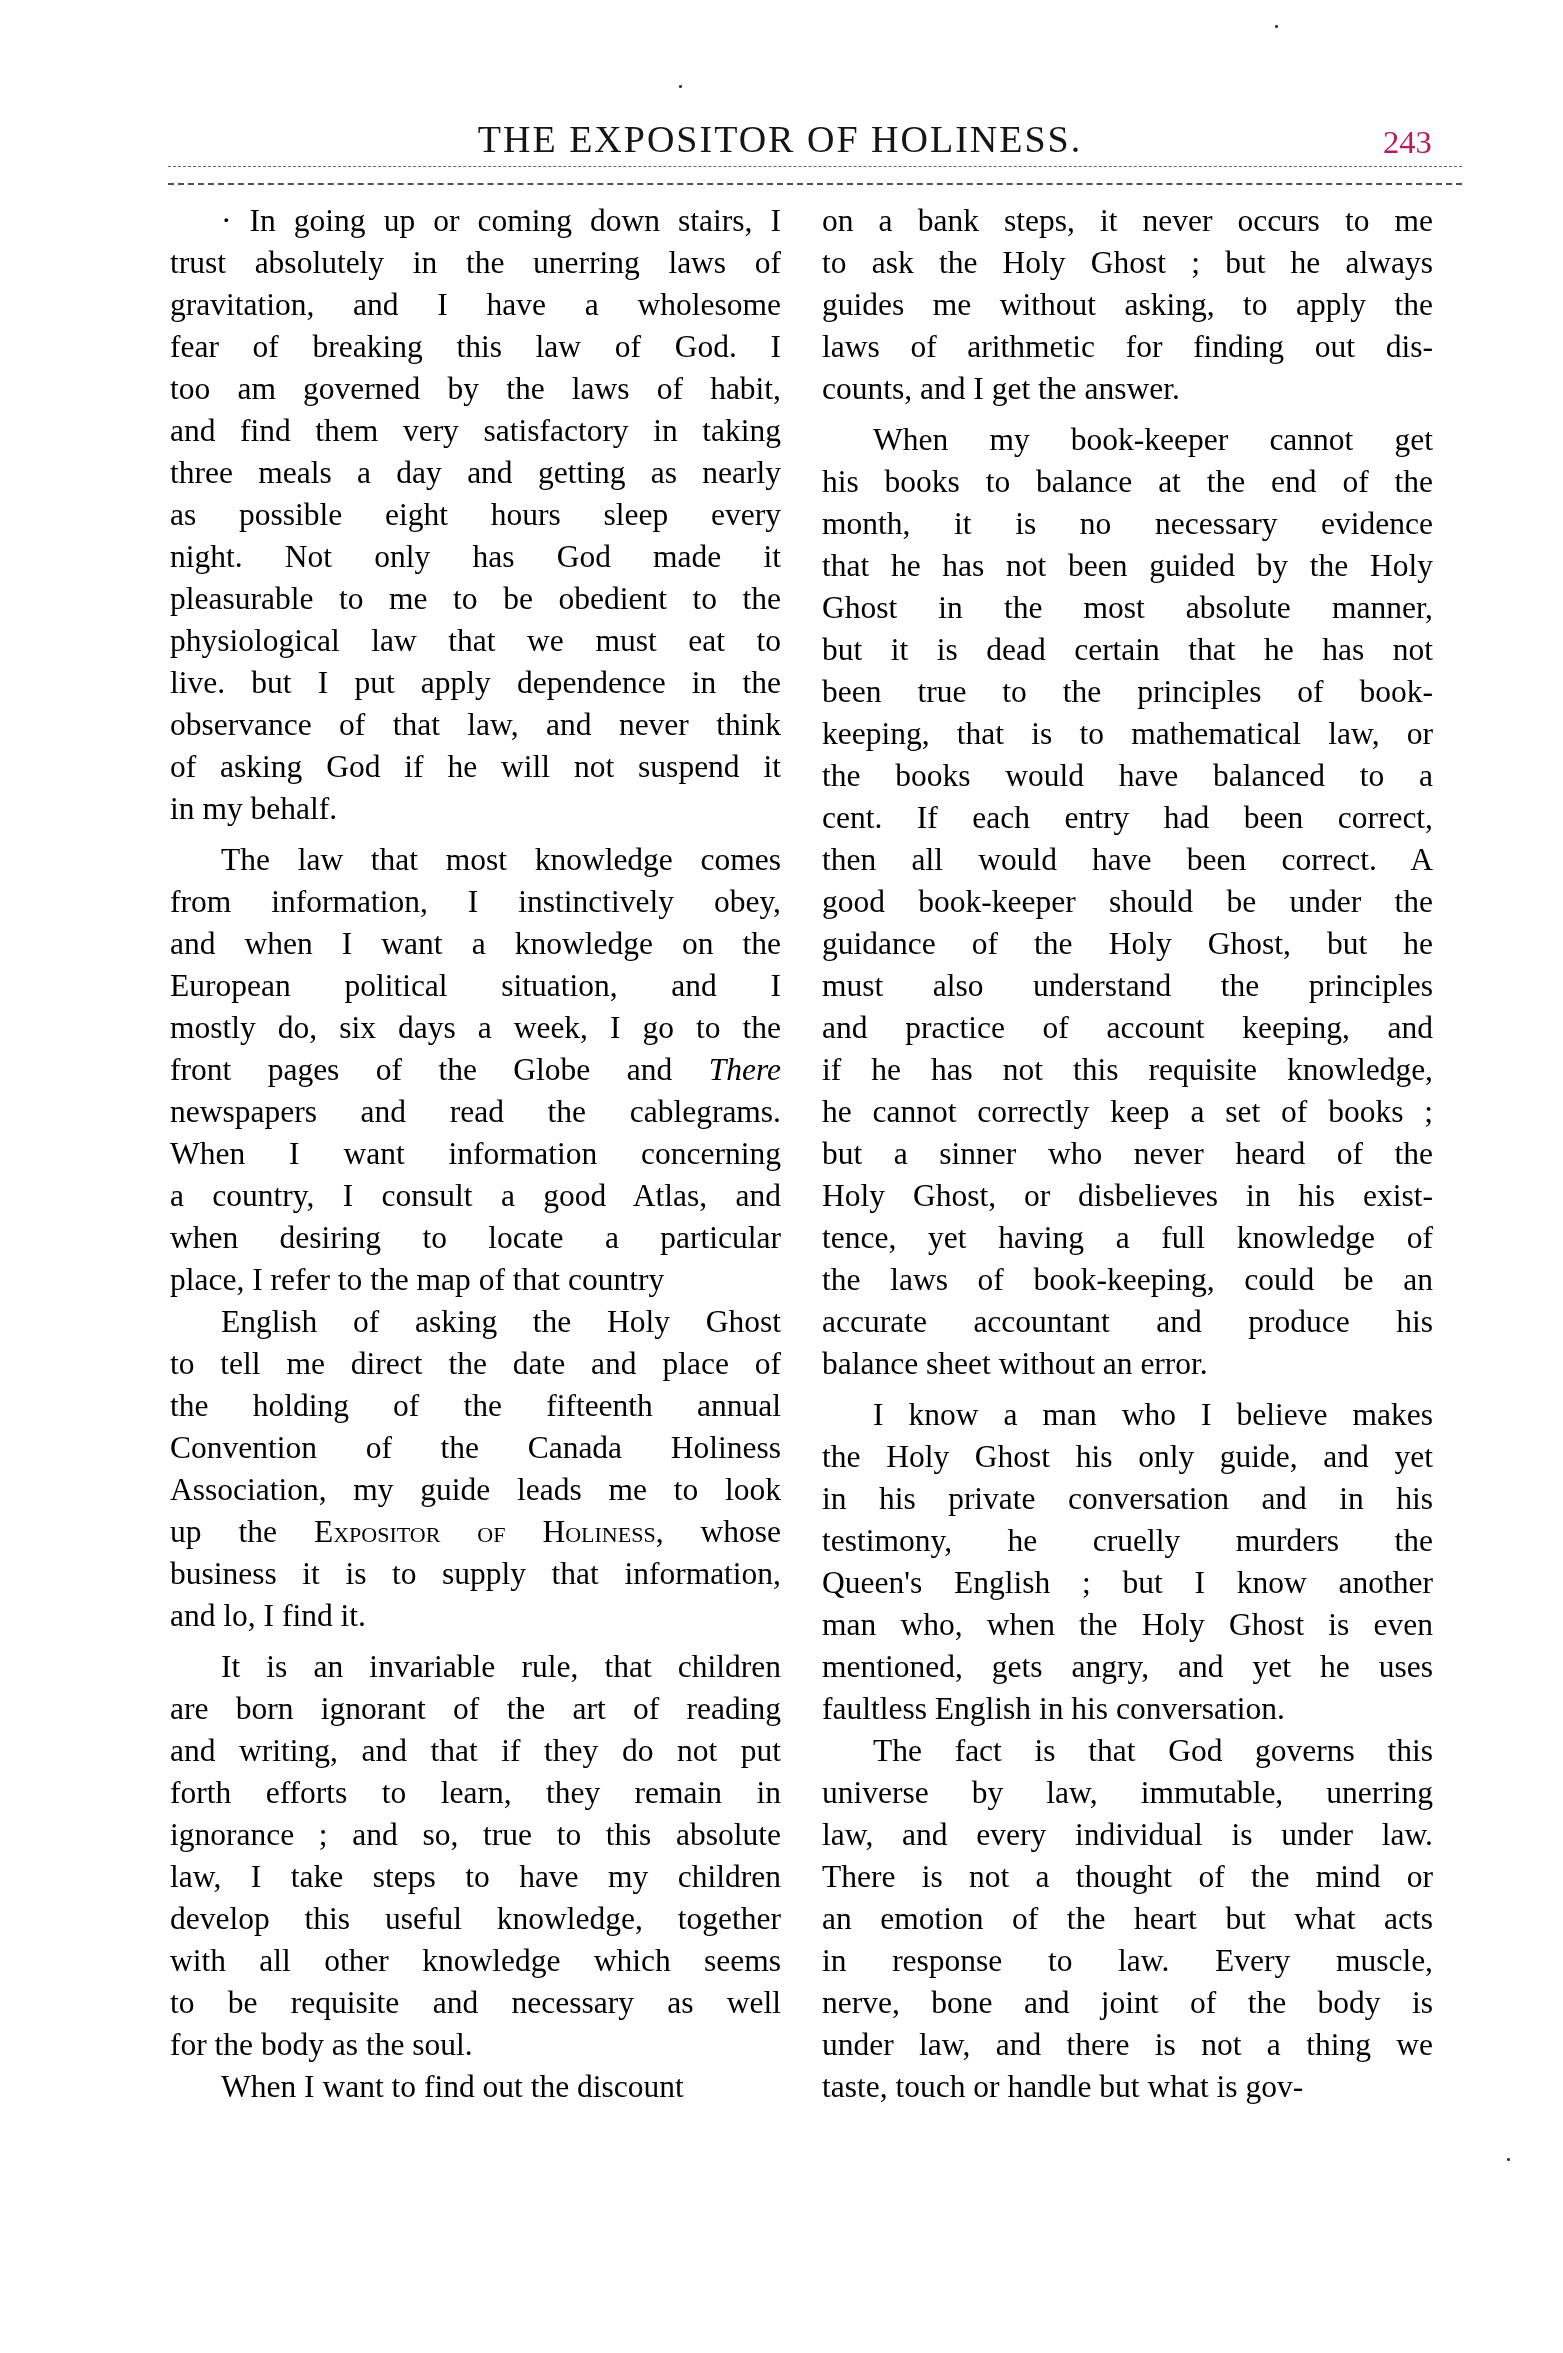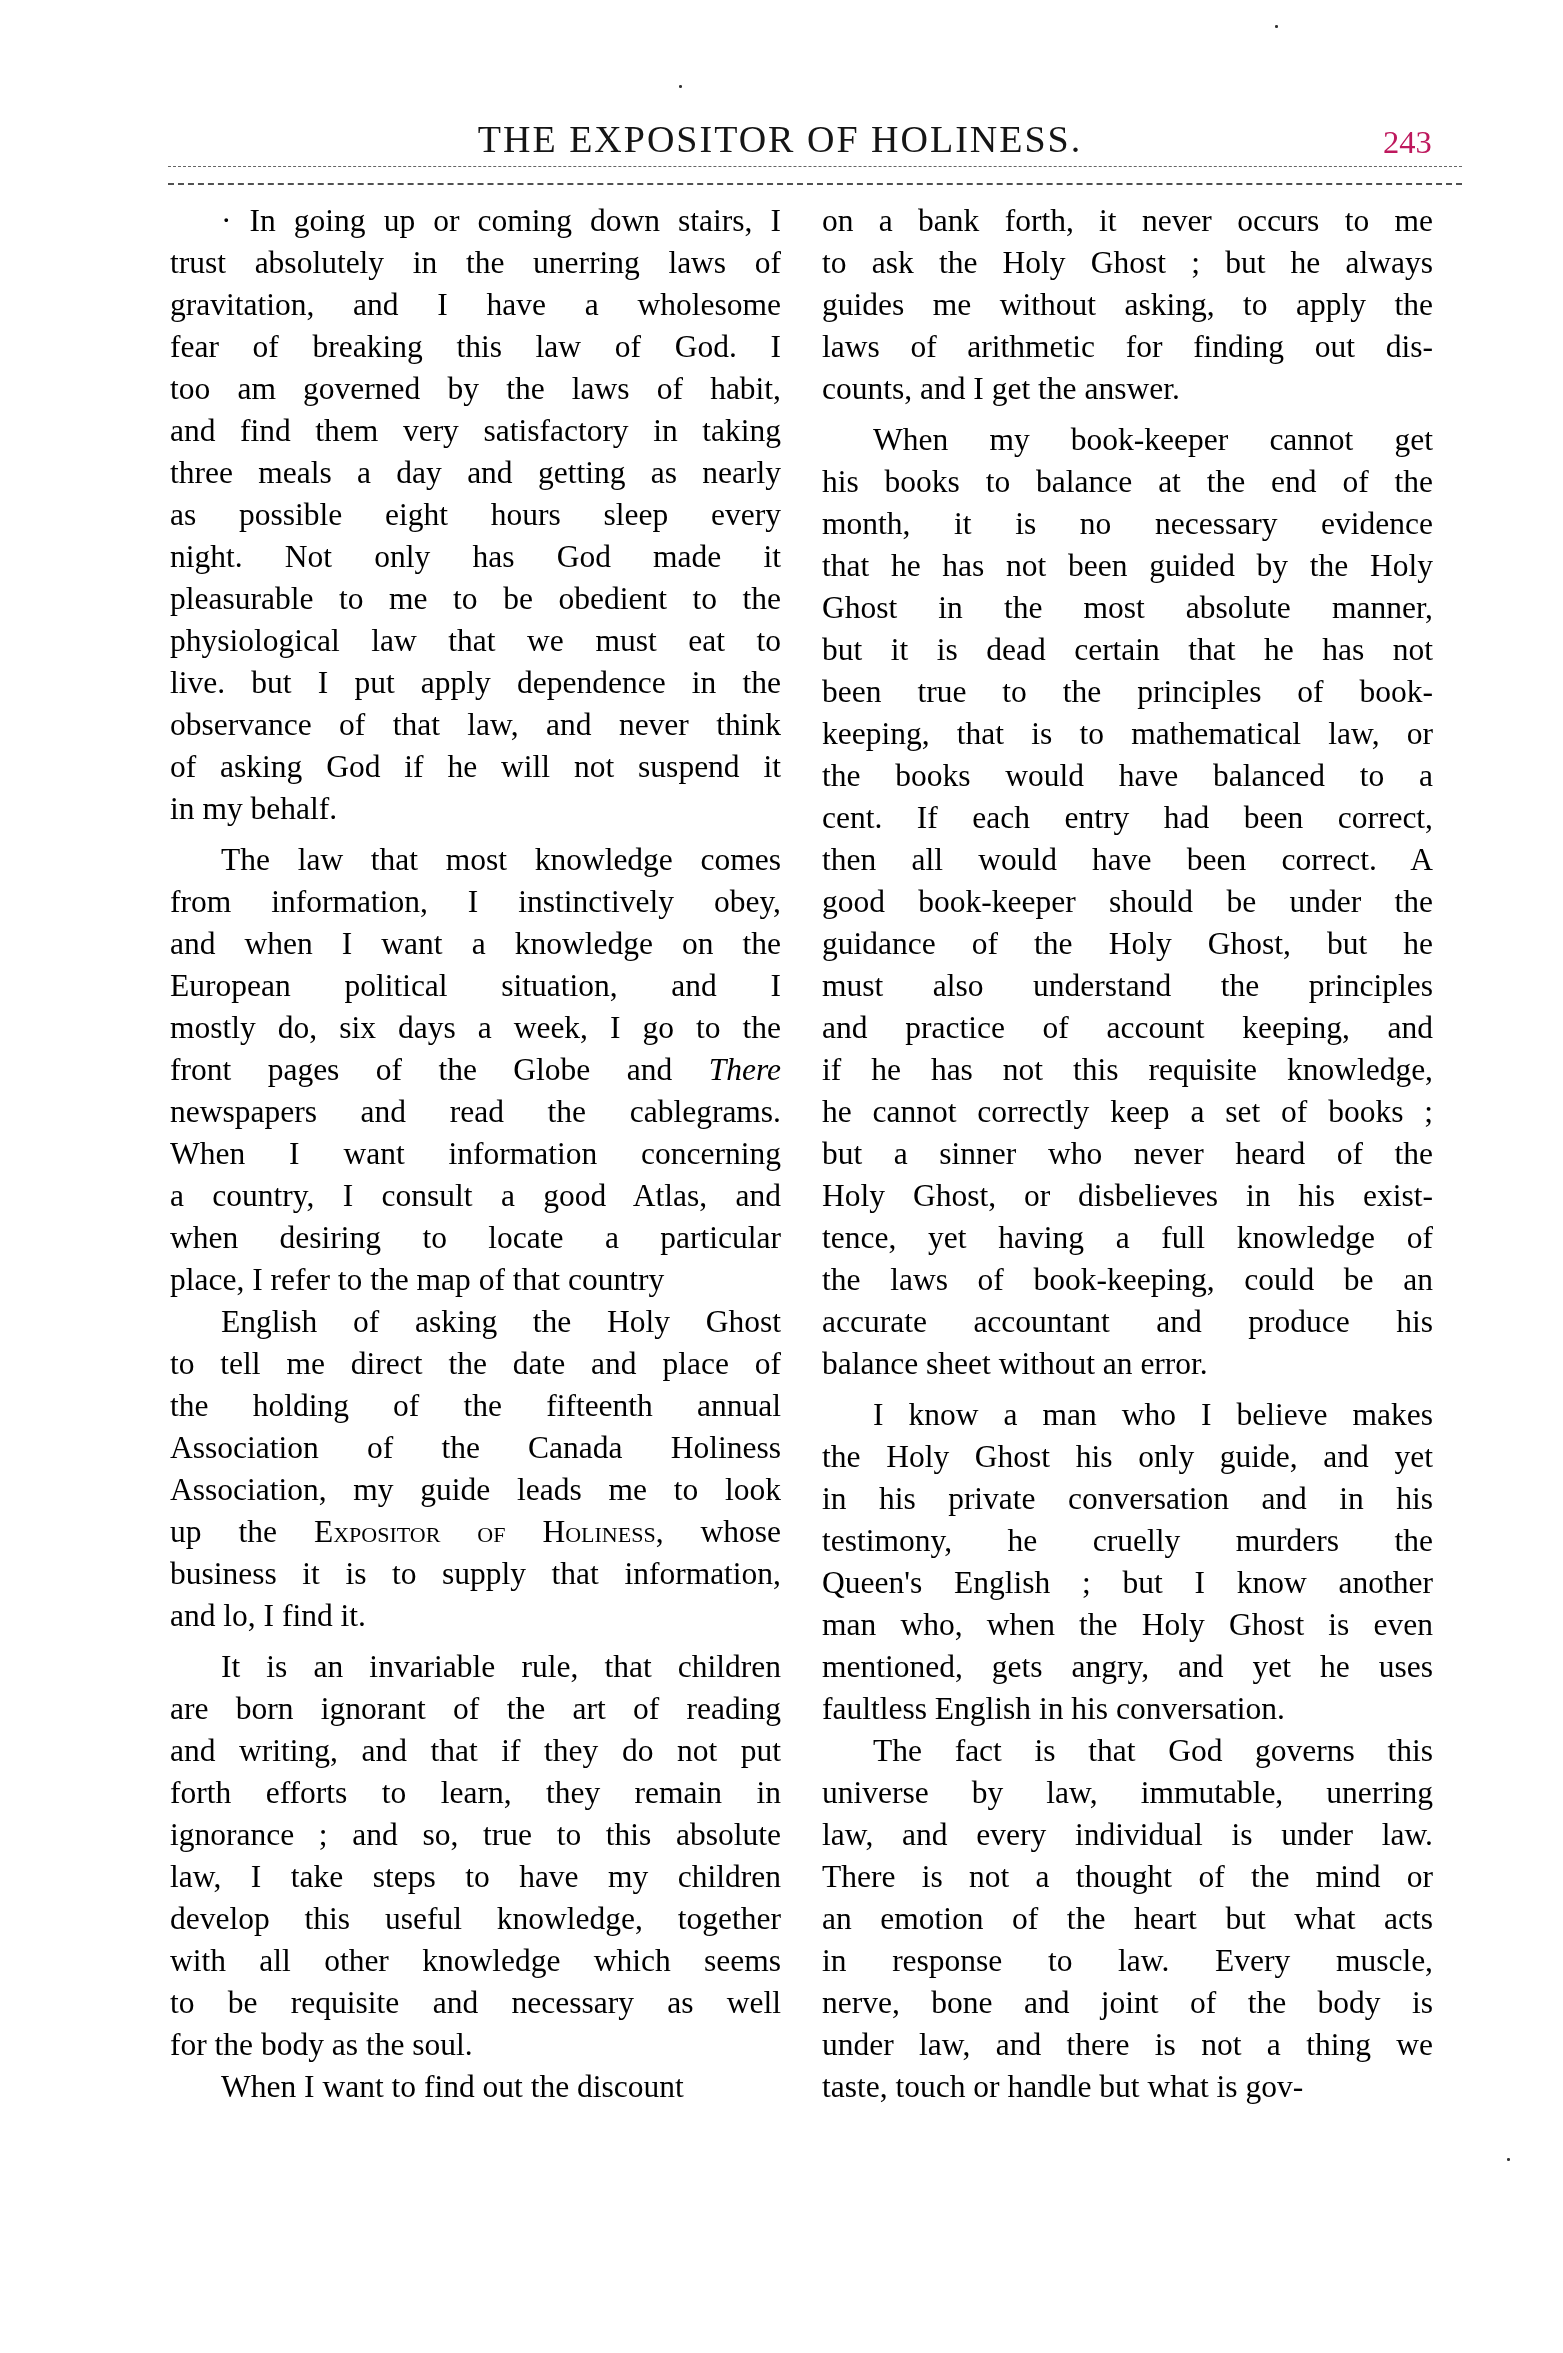--- a/index.html
+++ b/index.html
@@ -75,21 +75,21 @@
         <span class="line">newspapers and read the cablegrams.</span>
         <span class="line">When I want information concerning</span>
         <span class="line">a country, I consult a good Atlas, and</span>
         <span class="line">when desiring to locate a particular</span>
         <span class="line last">place, I refer to the map of that country</span>
       </div>
       <div>
         <span class="line indent">English of asking the Holy Ghost</span>
         <span class="line">to tell me direct the date and place of</span>
         <span class="line">the holding of the fifteenth annual</span>
-        <span class="line">Association of the Canada Holiness</span>
+        <span class="line">Convention of the Canada Holiness</span>
         <span class="line">Association, my guide leads me to look</span>
         <span class="line">up the <span class="sc">Expositor of Holiness</span>, whose</span>
         <span class="line">business it is to supply that information,</span>
         <span class="line last">and lo, I find it.</span>
       </div>
       <div class="para-gap"></div>
       <div>
         <span class="line indent">It is an invariable rule, that children</span>
         <span class="line">are born ignorant of the art of reading</span>
         <span class="line">and writing, and that if they do not put</span>
@@ -100,21 +100,21 @@
         <span class="line">with all other knowledge which seems</span>
         <span class="line">to be requisite and necessary as well</span>
         <span class="line last">for the body as the soul.</span>
       </div>
       <div>
         <span class="line indent last">When I want to find out the discount</span>
       </div>
     </div>
   <div class="column col-right">
       <div>
-        <span class="line">on a bank forth, it never occurs to me</span>
+        <span class="line">on a bank steps, it never occurs to me</span>
         <span class="line">to ask the Holy Ghost ; but he always</span>
         <span class="line">guides me without asking, to apply the</span>
         <span class="line">laws of arithmetic for finding out dis-</span>
         <span class="line last">counts, and I get the answer.</span>
       </div>
       <div class="para-gap"></div>
       <div>
         <span class="line indent">When my book-keeper cannot get</span>
         <span class="line">his books to balance at the end of the</span>
         <span class="line">month, it is no necessary evidence</span>

